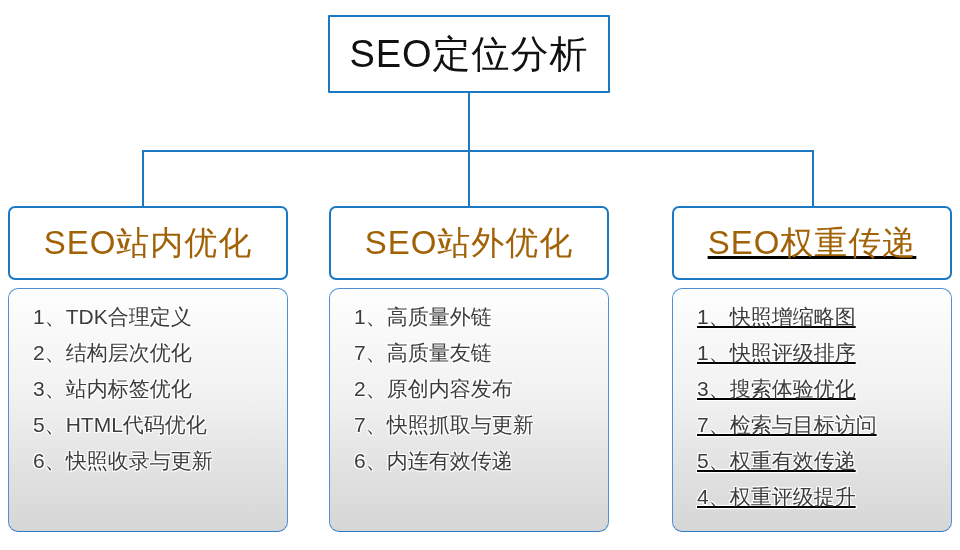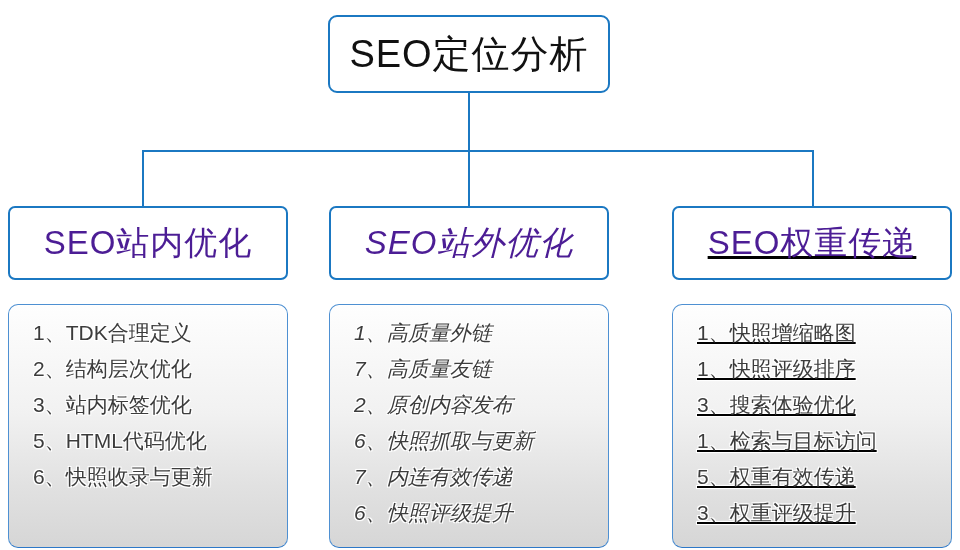--- a/index.html
+++ b/index.html
@@ -18,21 +18,21 @@
   
   .root-node {
     position: absolute;
     left: 328px;
     top: 15px;
     width: 282px;
     height: 78px;
     box-sizing: border-box;
     background: #ffffff;
     border: 2px solid #1b78c2;
-    border-radius: 9px;
+    border-radius: 1px;
     display: flex;
     align-items: center;
     justify-content: center;
     font-size: 38px;
     color: #111111;
     letter-spacing: 1px;
   }
   
   .line {
     position: absolute;
@@ -43,39 +43,39 @@
   .l-drop-0 { left: 142px; top: 152px; width: 2px;  height: 55px; }
   .l-drop-1 { left: 468px; top: 152px; width: 2px;  height: 55px; }
   .l-drop-2 { left: 812px; top: 152px; width: 2px;  height: 55px; }
   
   .branch {
     position: absolute;
     top: 206px;
     width: 280px;
   }
   .branch.b0 { left: 8px; }
-  .branch.b1 { left: 329px; font-style: italic; }
+  .branch.b1 { left: 329px; }
   .branch.b2 { left: 672px; text-decoration: underline; }
   .branch-head {
     box-sizing: border-box;
     width: 100%;
     height: 74px;
     background: #ffffff;
     border: 2px solid #1b78c2;
     border-radius: 7px;
     display: flex;
     align-items: center;
     justify-content: center;
     font-size: 33px;
-    color: #4c1d95;
+    color: #a16207;
     letter-spacing: 1px;
   }
   .branch-list {
     box-sizing: border-box;
-    margin-top: 24px;
+    margin-top: 8px;
     width: 100%;
     height: 244px;
     border: 1.5px solid #4e90d2;
     border-bottom-color: #2d78c8;
     border-radius: 10px;
     background: linear-gradient(180deg, #fefefe 0%, #f1f1f1 45%, #e1e1e1 75%, #d6d6d6 100%);
     padding: 10px 10px 0 24px;
     box-shadow: inset 0 1px 0 rgba(255,255,255,0.8);
   }
   .list-item {
@@ -120,33 +120,32 @@
   </div>
 
   <div class="branch b1">
     <div class="branch-head">
       <span>SEO站外优化</span>
     </div>
     <div class="branch-list">
       <div class="list-item">1、高质量外链</div>
       <div class="list-item">7、高质量友链</div>
       <div class="list-item">2、原创内容发布</div>
-      <div class="list-item">6、快照抓取与更新</div>
-      <div class="list-item">7、内连有效传递</div>
-      <div class="list-item">6、快照评级提升</div>
+      <div class="list-item">7、快照抓取与更新</div>
+      <div class="list-item">6、内连有效传递</div>
     </div>
   </div>
 
   <div class="branch b2">
     <div class="branch-head">
       <span>SEO权重传递</span>
     </div>
     <div class="branch-list">
       <div class="list-item">1、快照增缩略图</div>
       <div class="list-item">1、快照评级排序</div>
       <div class="list-item">3、搜索体验优化</div>
-      <div class="list-item">1、检索与目标访问</div>
+      <div class="list-item">7、检索与目标访问</div>
       <div class="list-item">5、权重有效传递</div>
-      <div class="list-item">3、权重评级提升</div>
+      <div class="list-item">4、权重评级提升</div>
     </div>
   </div>
 
 </div>
 
 </body></html>

